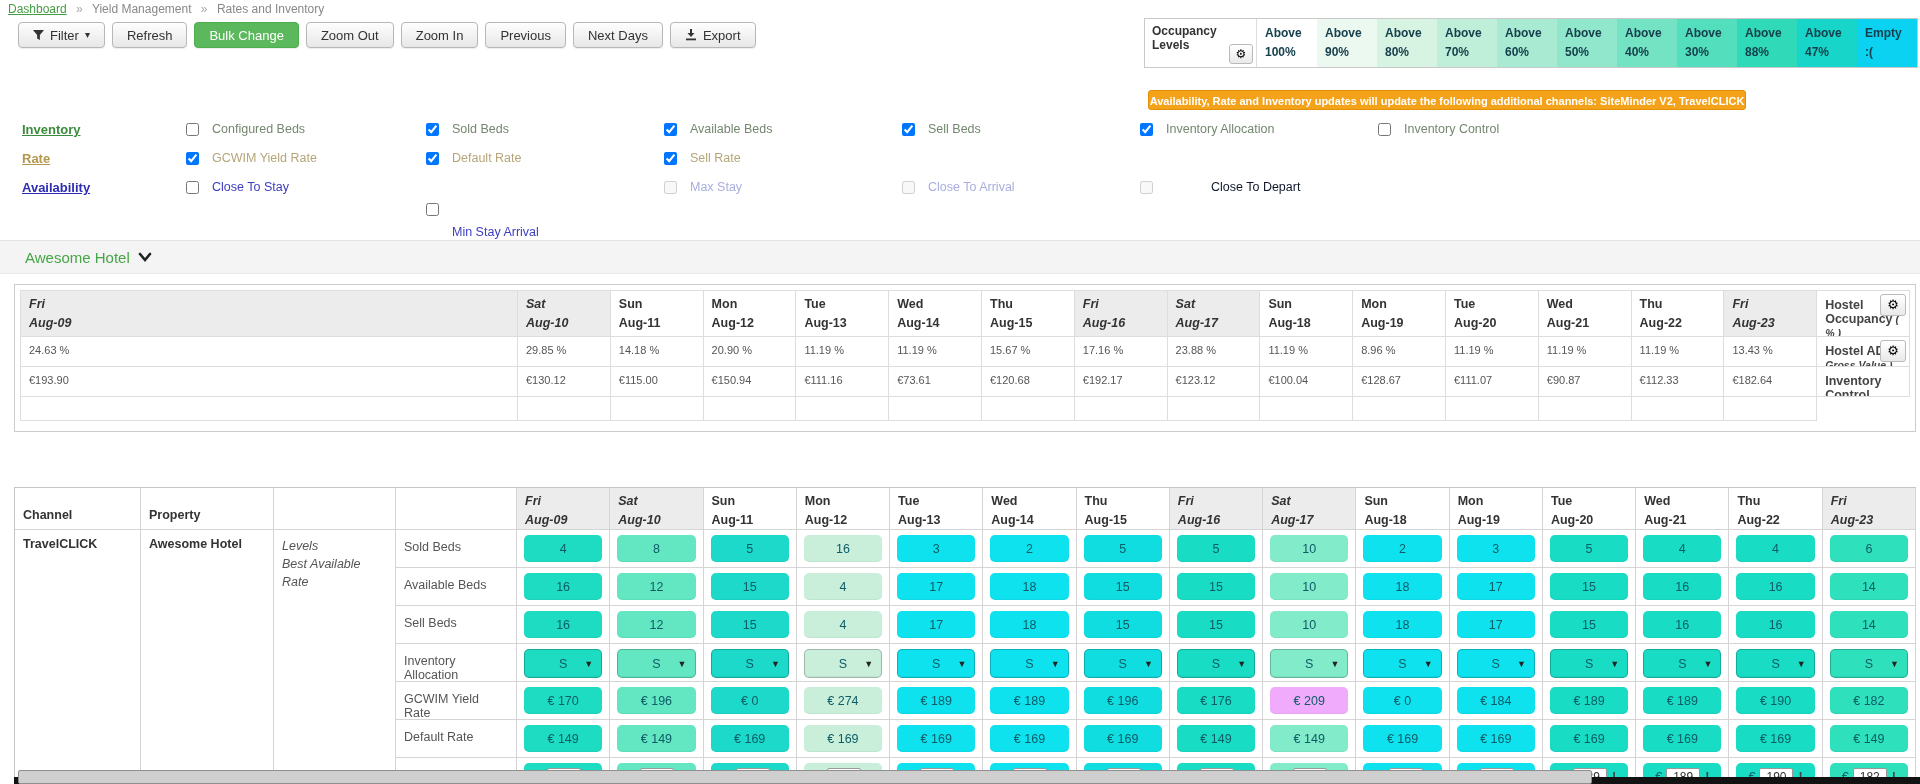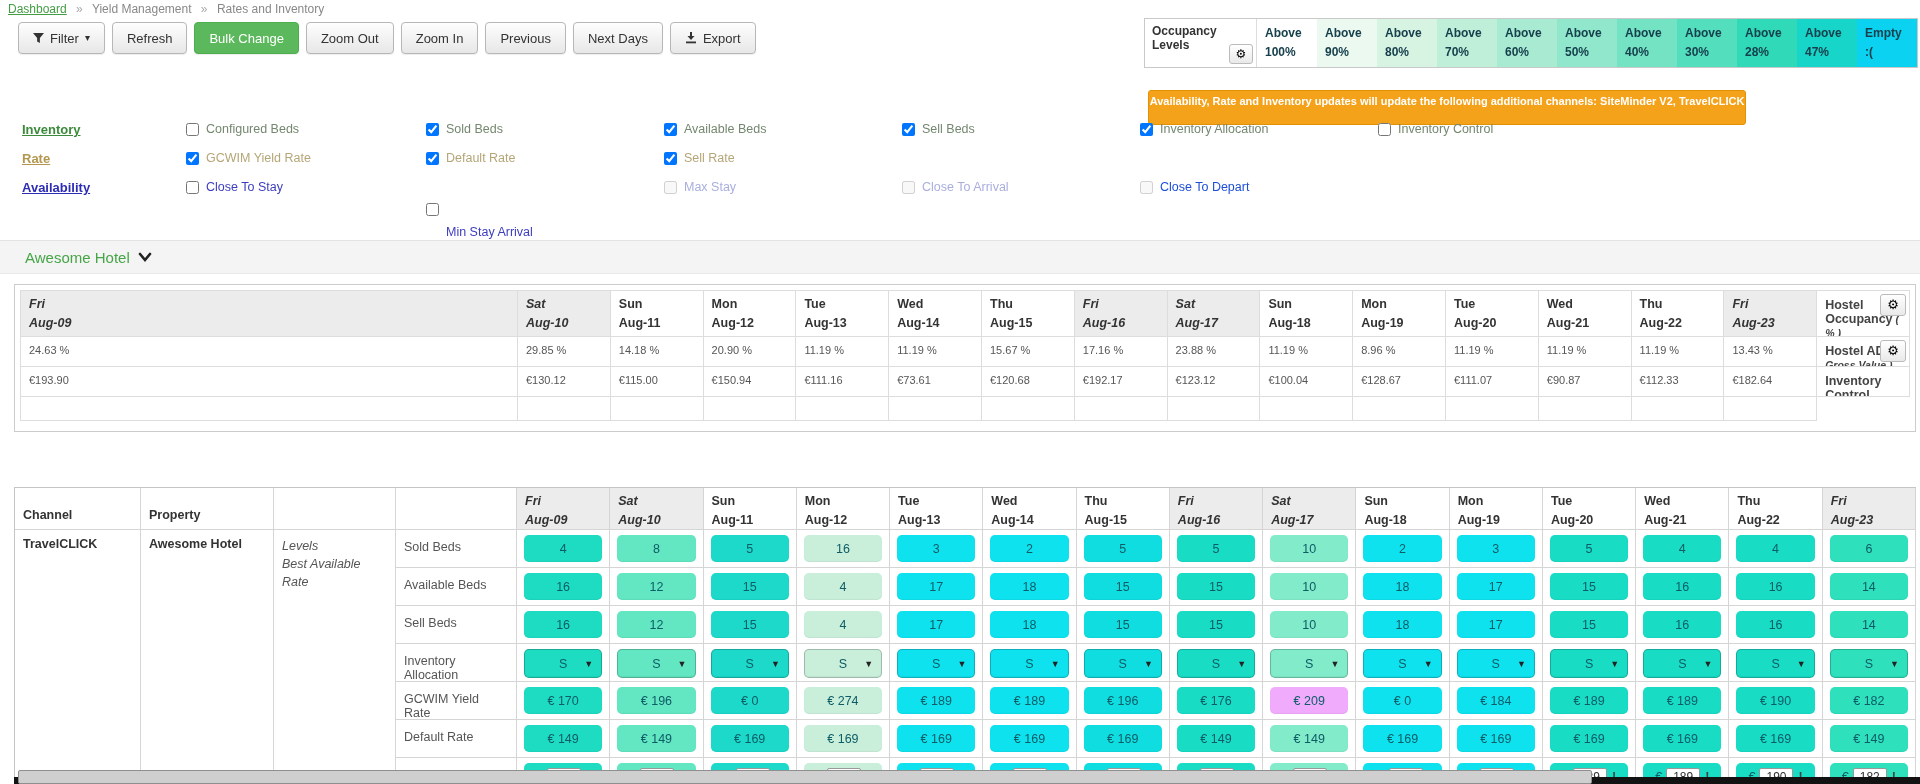--- a/index.html
+++ b/index.html
@@ -4,42 +4,42 @@
 <style>
   html,body{margin:0;padding:0;background:#fff;}
   .app{position:relative;width:1920px;height:784px;overflow:hidden;background:#fff;
        font-family:"Liberation Sans",sans-serif;color:#333;}
   
   .breadcrumb{position:absolute;top:2px;left:8px;font-size:12px;color:#888;}
   .breadcrumb a{color:#449d44;text-decoration:underline;cursor:pointer;}
   .breadcrumb .sep{margin:0 6px;color:#aaa;}
   
   .toolbar{position:absolute;top:22px;left:18px;display:flex;gap:7px;}
-  .btn{height:32px;padding:0 14px;display:inline-flex;align-items:center;gap:6px;
+  .btn{height:26px;padding:0 14px;display:inline-flex;align-items:center;gap:6px;
        background:linear-gradient(#fefefe,#e7e7e7);border:1px solid #b7b7b7;border-radius:4px;
        font-size:13px;color:#333;box-shadow:0 1px 1px rgba(0,0,0,.07);cursor:pointer;white-space:nowrap;}
   .btn.green{background:#5cb85c;border-color:#4cae4c;color:#fff;}
   .caret{font-size:10px;line-height:1;}
   
   .legend{position:absolute;top:18px;right:2px;display:flex;border:1px solid #c9c9c9;background:#fff;}
   .legend-title{width:112px;position:relative;padding:5px 7px;font-size:12px;font-weight:bold;
        border-right:1px solid #ddd;box-sizing:border-box;}
   .legend-gear{position:absolute;right:3px;bottom:3px;width:24px;height:20px;font-size:12px;line-height:18px;
        text-align:center;background:linear-gradient(#fff,#e9e9e9);border:1px solid #bbb;border-radius:3px;cursor:pointer;padding:0;}
   .legend-cell{width:60px;padding:5px 0 5px 8px;font-size:12px;font-weight:bold;color:#17404d;
        line-height:1.6;box-sizing:border-box;}
   
-  .banner{position:absolute;left:1148px;top:90px;width:598px;height:35px;background:#f5a21b;
+  .banner{position:absolute;left:1148px;top:90px;width:598px;height:20px;background:#f5a21b;
        border:1px solid #e39104;border-radius:3px;color:#fff;font-weight:bold;font-size:11px;
        line-height:20px;text-align:center;white-space:nowrap;overflow:hidden;box-sizing:border-box;}
   
   .filters{position:absolute;top:118px;left:0;width:100%;}
   .filter-row{position:relative;height:29px;}
   .filter-label{position:absolute;left:22px;top:4px;font-size:13px;font-weight:bold;text-decoration:underline;cursor:pointer;}
-  .filter-item{position:absolute;top:4px;display:flex;align-items:center;gap:7px;font-size:12.5px;cursor:pointer;}
+  .filter-item{position:absolute;top:4px;display:flex;align-items:center;gap:13px;font-size:12.5px;cursor:pointer;}
   .filter-item input{width:13px;height:13px;margin:0;}
   
   .hotel-bar{position:absolute;top:240px;left:0;width:100%;height:34px;background:#f4f4f4;
        border-top:1px solid #e3e3e3;border-bottom:1px solid #e9e9e9;display:flex;align-items:center;
        padding-left:25px;box-sizing:border-box;gap:8px;}
   .hotel-name{color:#46a546;font-size:15px;cursor:pointer;}
   
   .stats-panel{position:absolute;top:284px;left:14px;right:4px;height:148px;border:1px solid #ccc;
        padding:5px;box-sizing:border-box;}
   .stats-table{display:grid;grid-template-columns:497px repeat(15,1fr);
@@ -159,21 +159,21 @@
         <div class="legend-cell" style="background: rgb(115, 227, 196);">
           <div>Above</div>
           <div>40%</div>
         </div>
         <div class="legend-cell" style="background: rgb(83, 223, 190);">
           <div>Above</div>
           <div>30%</div>
         </div>
         <div class="legend-cell" style="background: rgb(48, 218, 184);">
           <div>Above</div>
-          <div>28%</div>
+          <div>88%</div>
         </div>
         <div class="legend-cell" style="background: rgb(23, 213, 200);">
           <div>Above</div>
           <div>47%</div>
         </div>
         <div class="legend-cell" style="background: rgb(10, 210, 240);">
           <div>Empty</div>
           <div>:(</div>
         </div>
       </div>
@@ -237,21 +237,21 @@
         <label class="filter-item" style="left: 664px;">
           <input type="checkbox" disabled="" style="">
           <span style="color: rgb(169, 174, 222);">Max Stay</span>
         </label>
         <label class="filter-item" style="left: 902px;">
           <input type="checkbox" disabled="" style="">
           <span style="color: rgb(169, 174, 222);">Close To Arrival</span>
         </label>
         <label class="filter-item" style="left: 1140px;">
           <input type="checkbox" disabled="" style="">
-          <span style="color: #1d4ed8;">Close To Depart</span>
+          <span style="color: #0f172a; margin-left: 45px;">Close To Depart</span>
         </label>
       </div>
     </div>
 
   <div class="hotel-bar">
     <span class="hotel-name">Awesome Hotel</span>
     <svg class="icon-svg" width="14" height="12" viewBox="0 0 14 12">
         <path d="M2 3 L7 9 L12 3" fill="none" stroke="#222" stroke-width="2.6" stroke-linecap="round"></path>
       </svg>
   </div>

